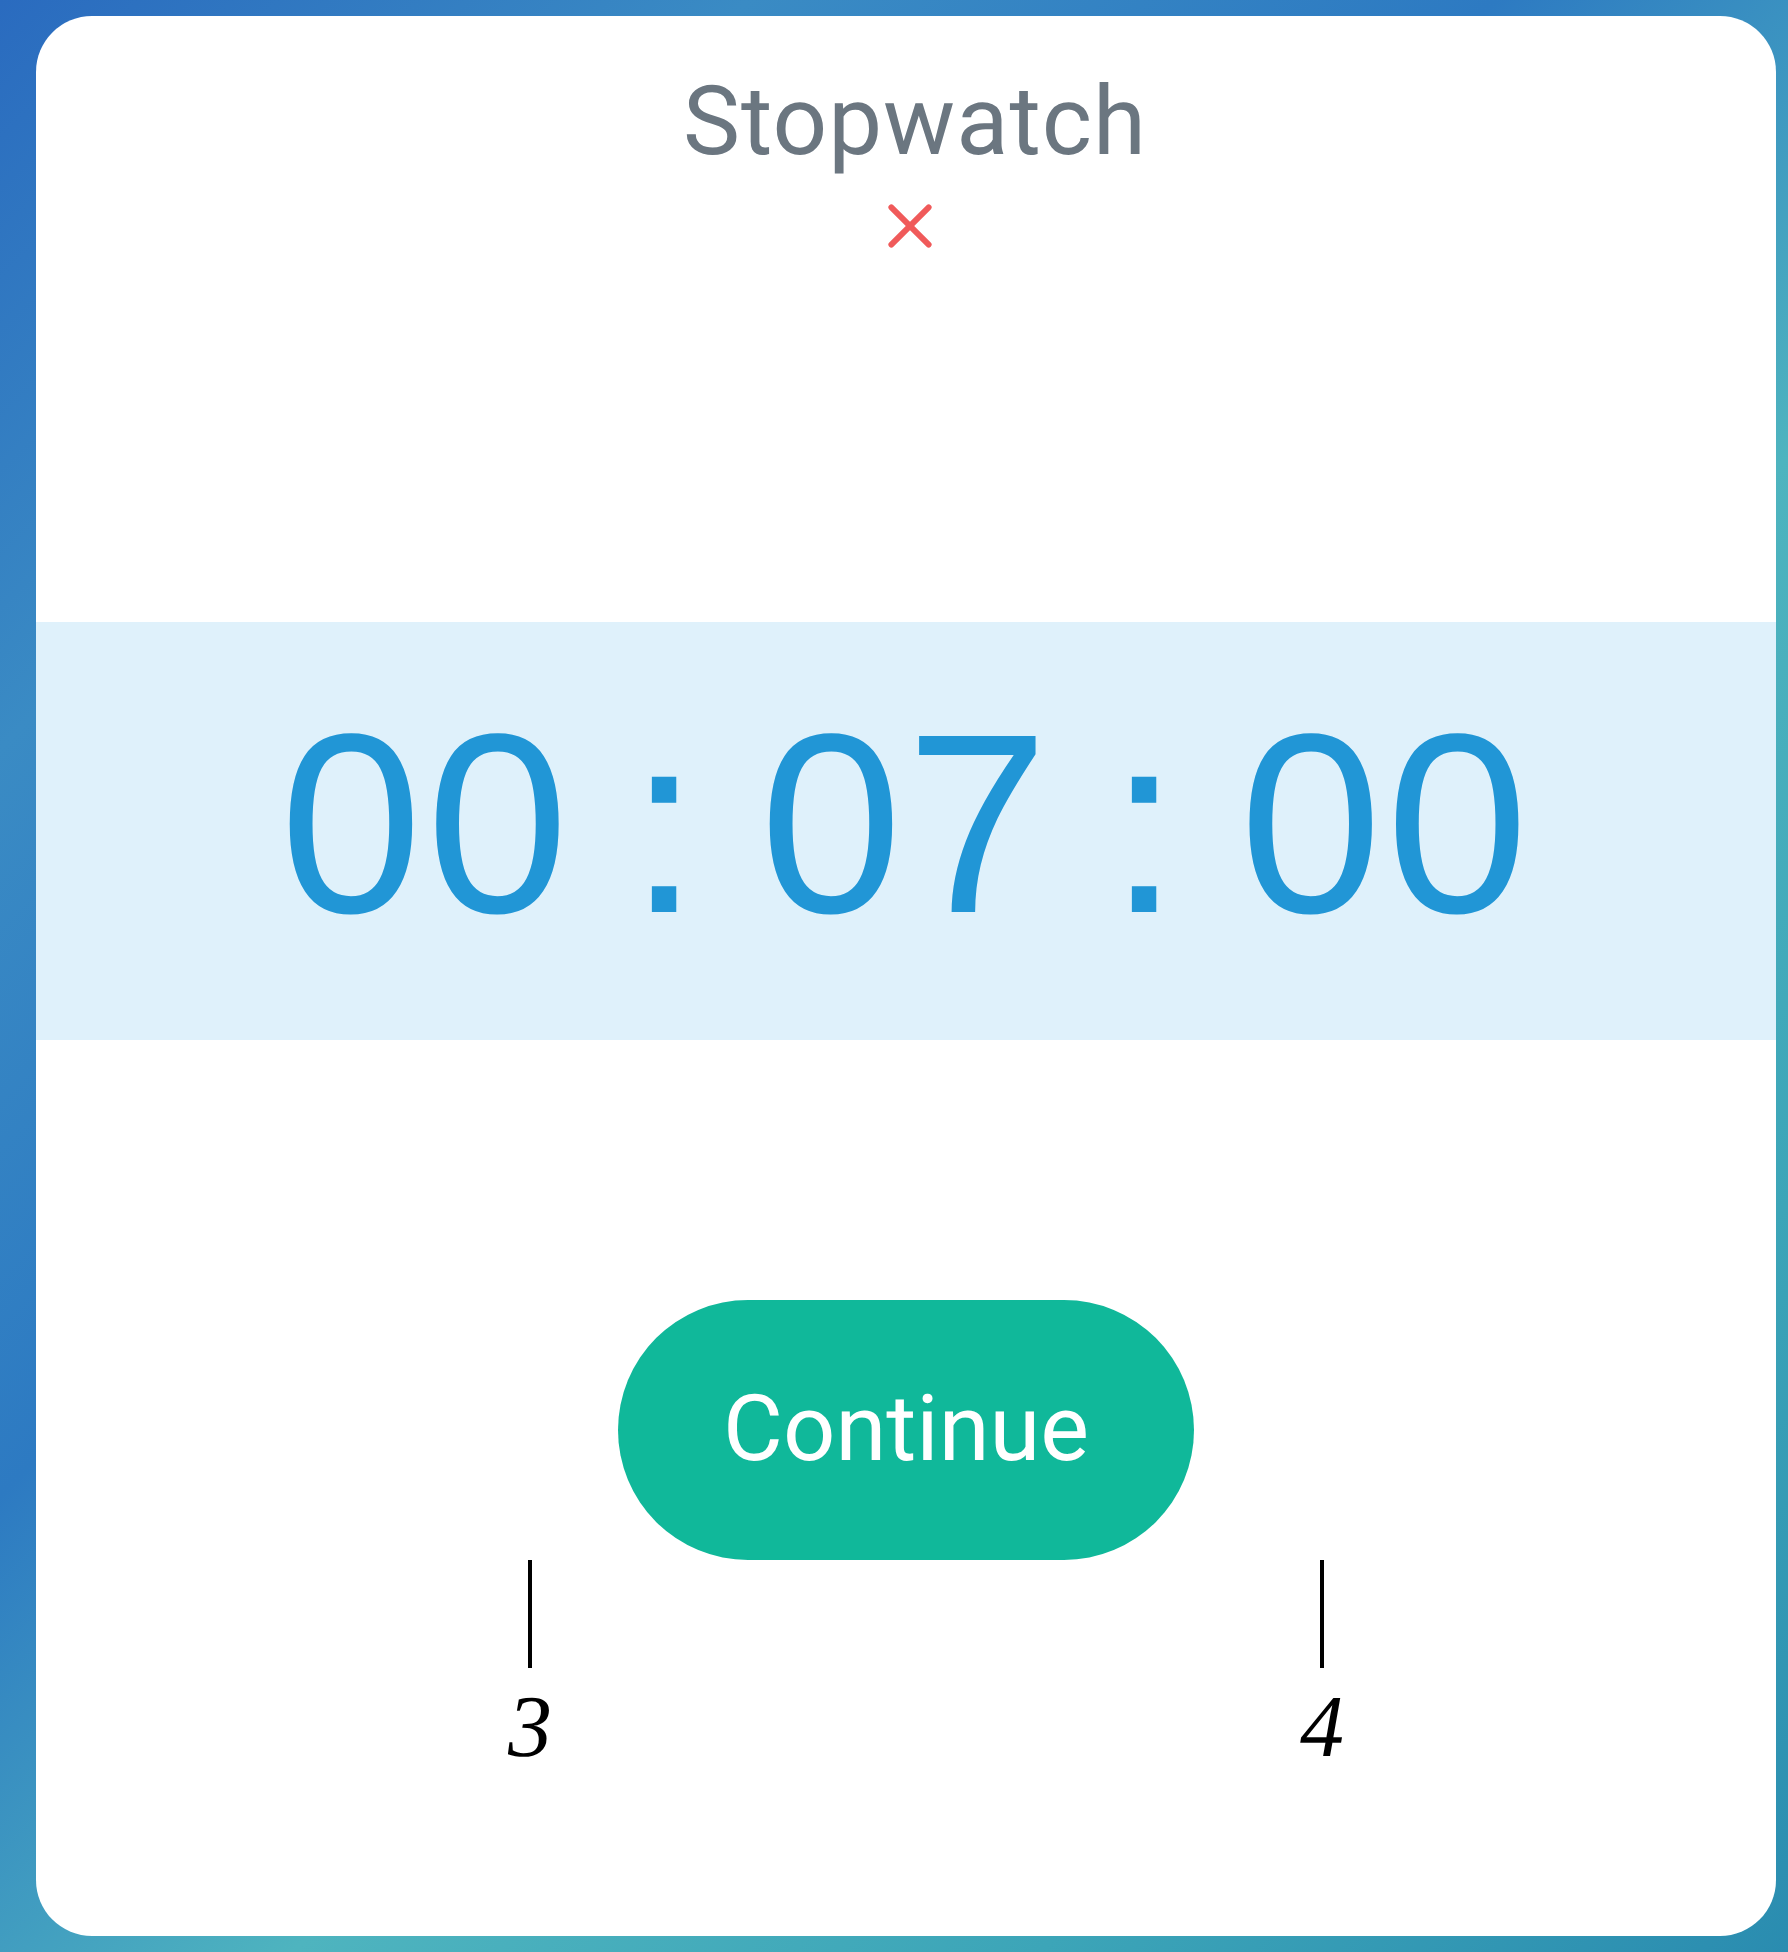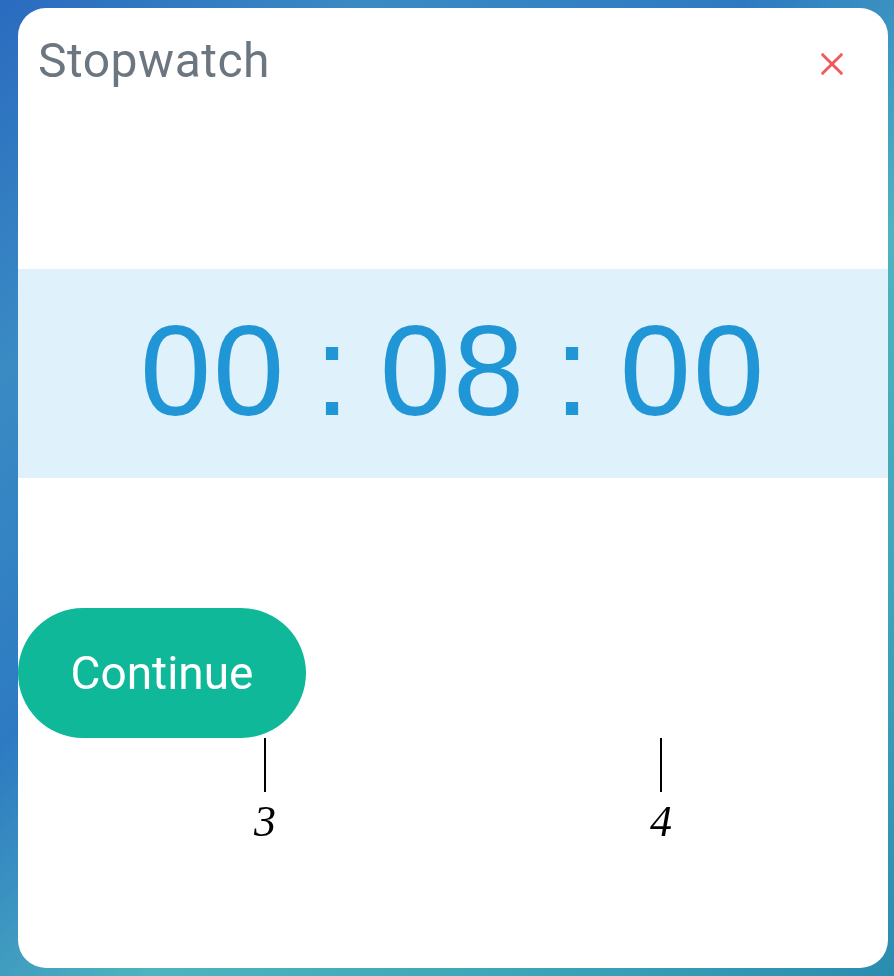--- a/index.html
+++ b/index.html
@@ -19,21 +19,22 @@
     background: #ffffff;
     border-radius: 28px;
     display: flex;
     flex-direction: column;
     padding: 0;
   }
   .header {
     display: flex;
     align-items: center;
     justify-content: space-between;
-    padding: 24px 32px 0 20px;
+    padding: 24px 32px 0 41px;
+    flex-direction: column;
   }
   .title {
     font-size: 48px;
     font-weight: 400;
     color: #6b7680;
     letter-spacing: 0.5px;
   }
   .close-icon {
     width: 36px;
     height: 36px;
@@ -63,21 +64,20 @@
   }
   .sep {
     display: inline-block;
     padding: 0 28px;
   }
   .buttons-row {
     margin-top: 130px;
     display: flex;
     justify-content: center;
     gap: 114px;
-    flex-direction: column;
   }
   .btn {
     width: 288px;
     height: 130px;
     border-radius: 70px;
     border: none;
     background: #10b89a;
     color: #ffffff;
     font-size: 46px;
     font-weight: 400;
@@ -120,21 +120,21 @@
     <div class="close-icon">
       <svg viewBox="0 0 24 24" fill="none" stroke="#f05a5a" stroke-width="2.2" stroke-linecap="round">
         <line x1="5" y1="5" x2="19" y2="19"></line>
         <line x1="19" y1="5" x2="5" y2="19"></line>
       </svg>
     </div>
   </div>
 
   <div class="time-strip">
     <div class="time-value">
-      <span>00</span><span class="sep">:</span><span>08</span><span class="sep">:</span><span>00</span>
+      <span>00</span><span class="sep">:</span><span>07</span><span class="sep">:</span><span>00</span>
     </div>
   </div>
 
   <div class="buttons-row">
     <button class="btn">Continue</button>
   </div>
 
   <div class="callouts">
     <div class="callout c1">
       <div class="callout-line"></div>

